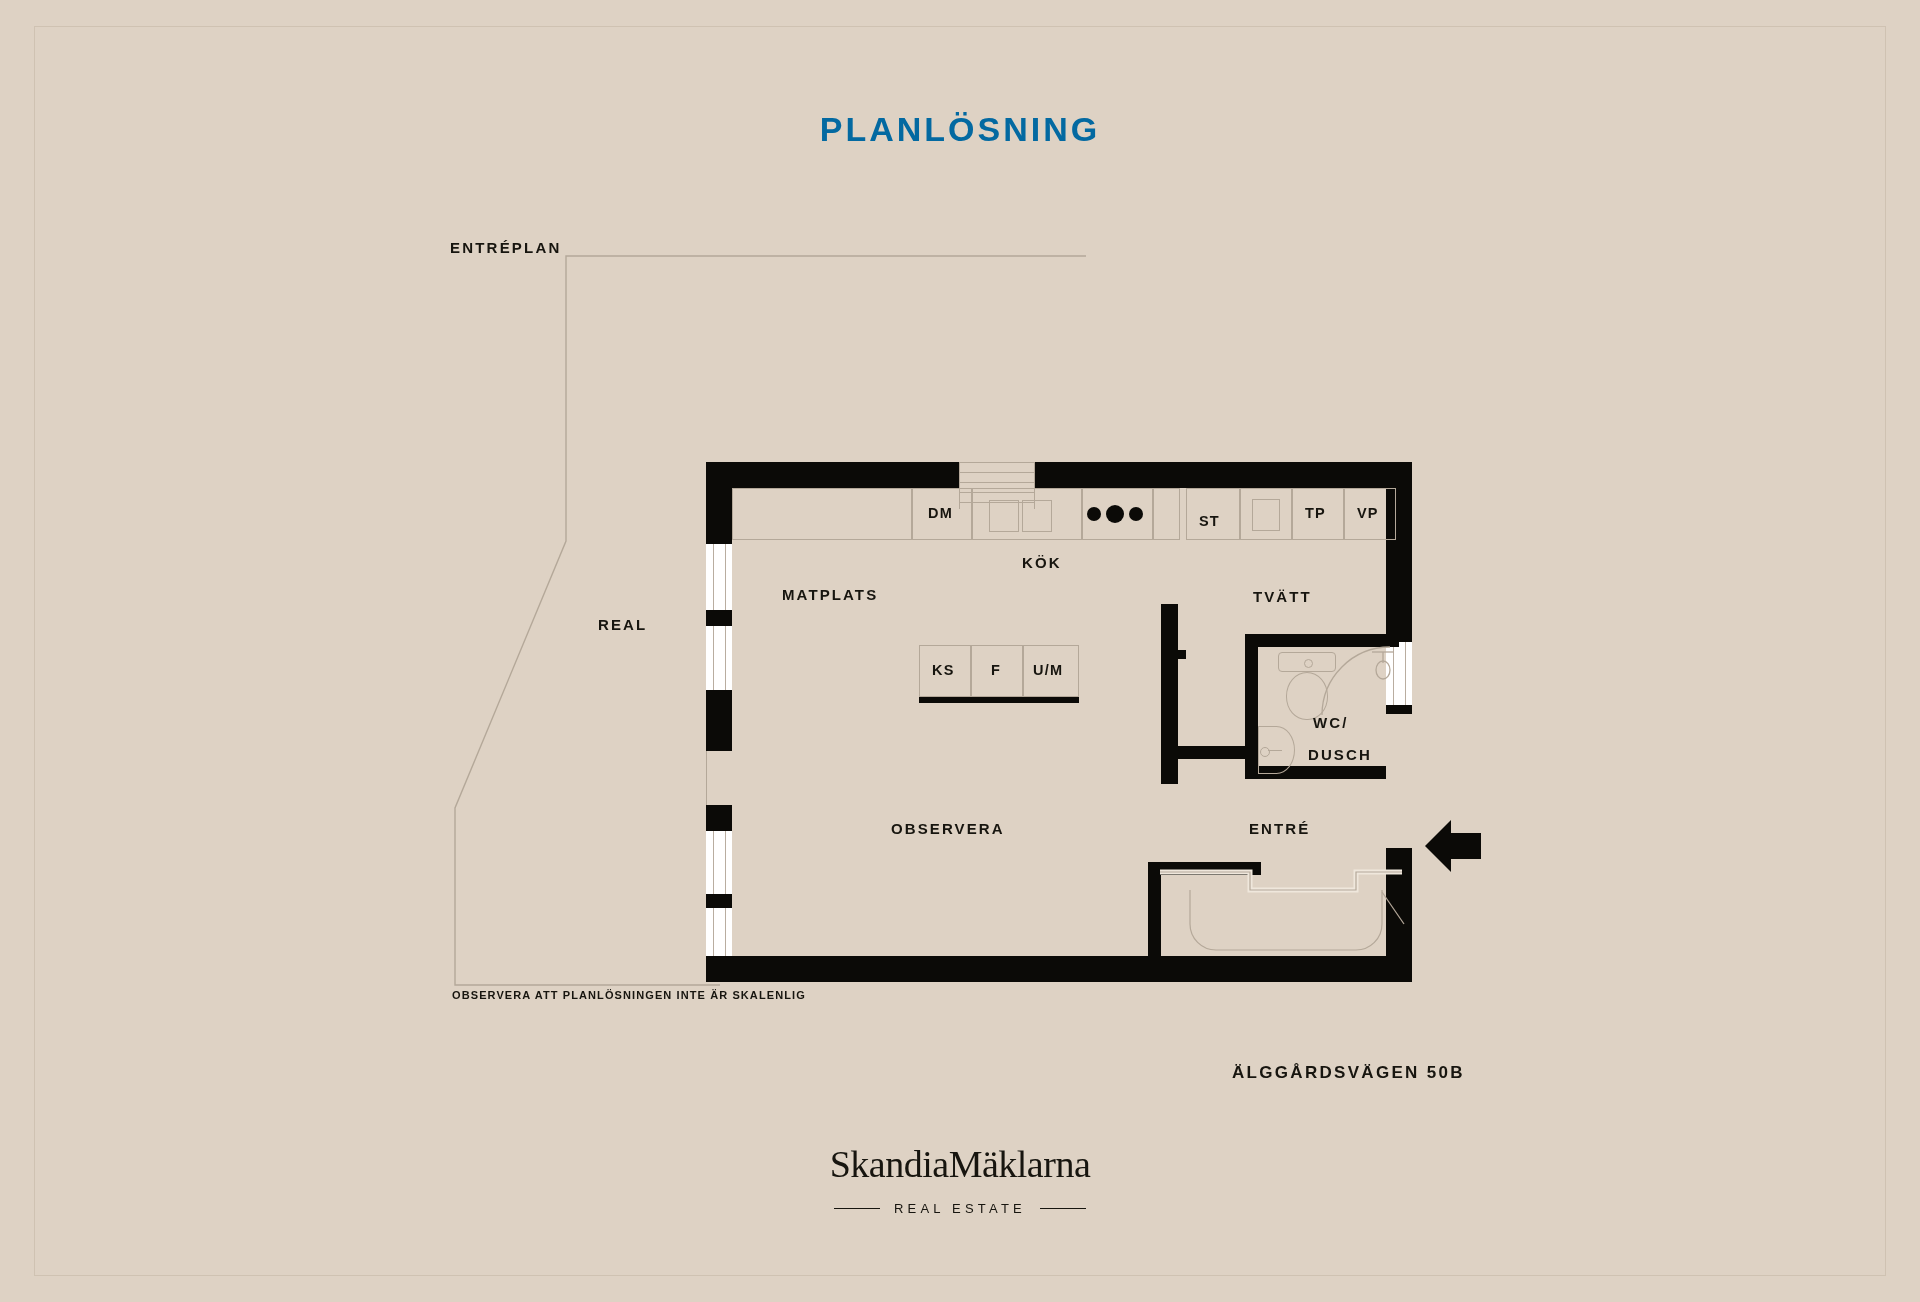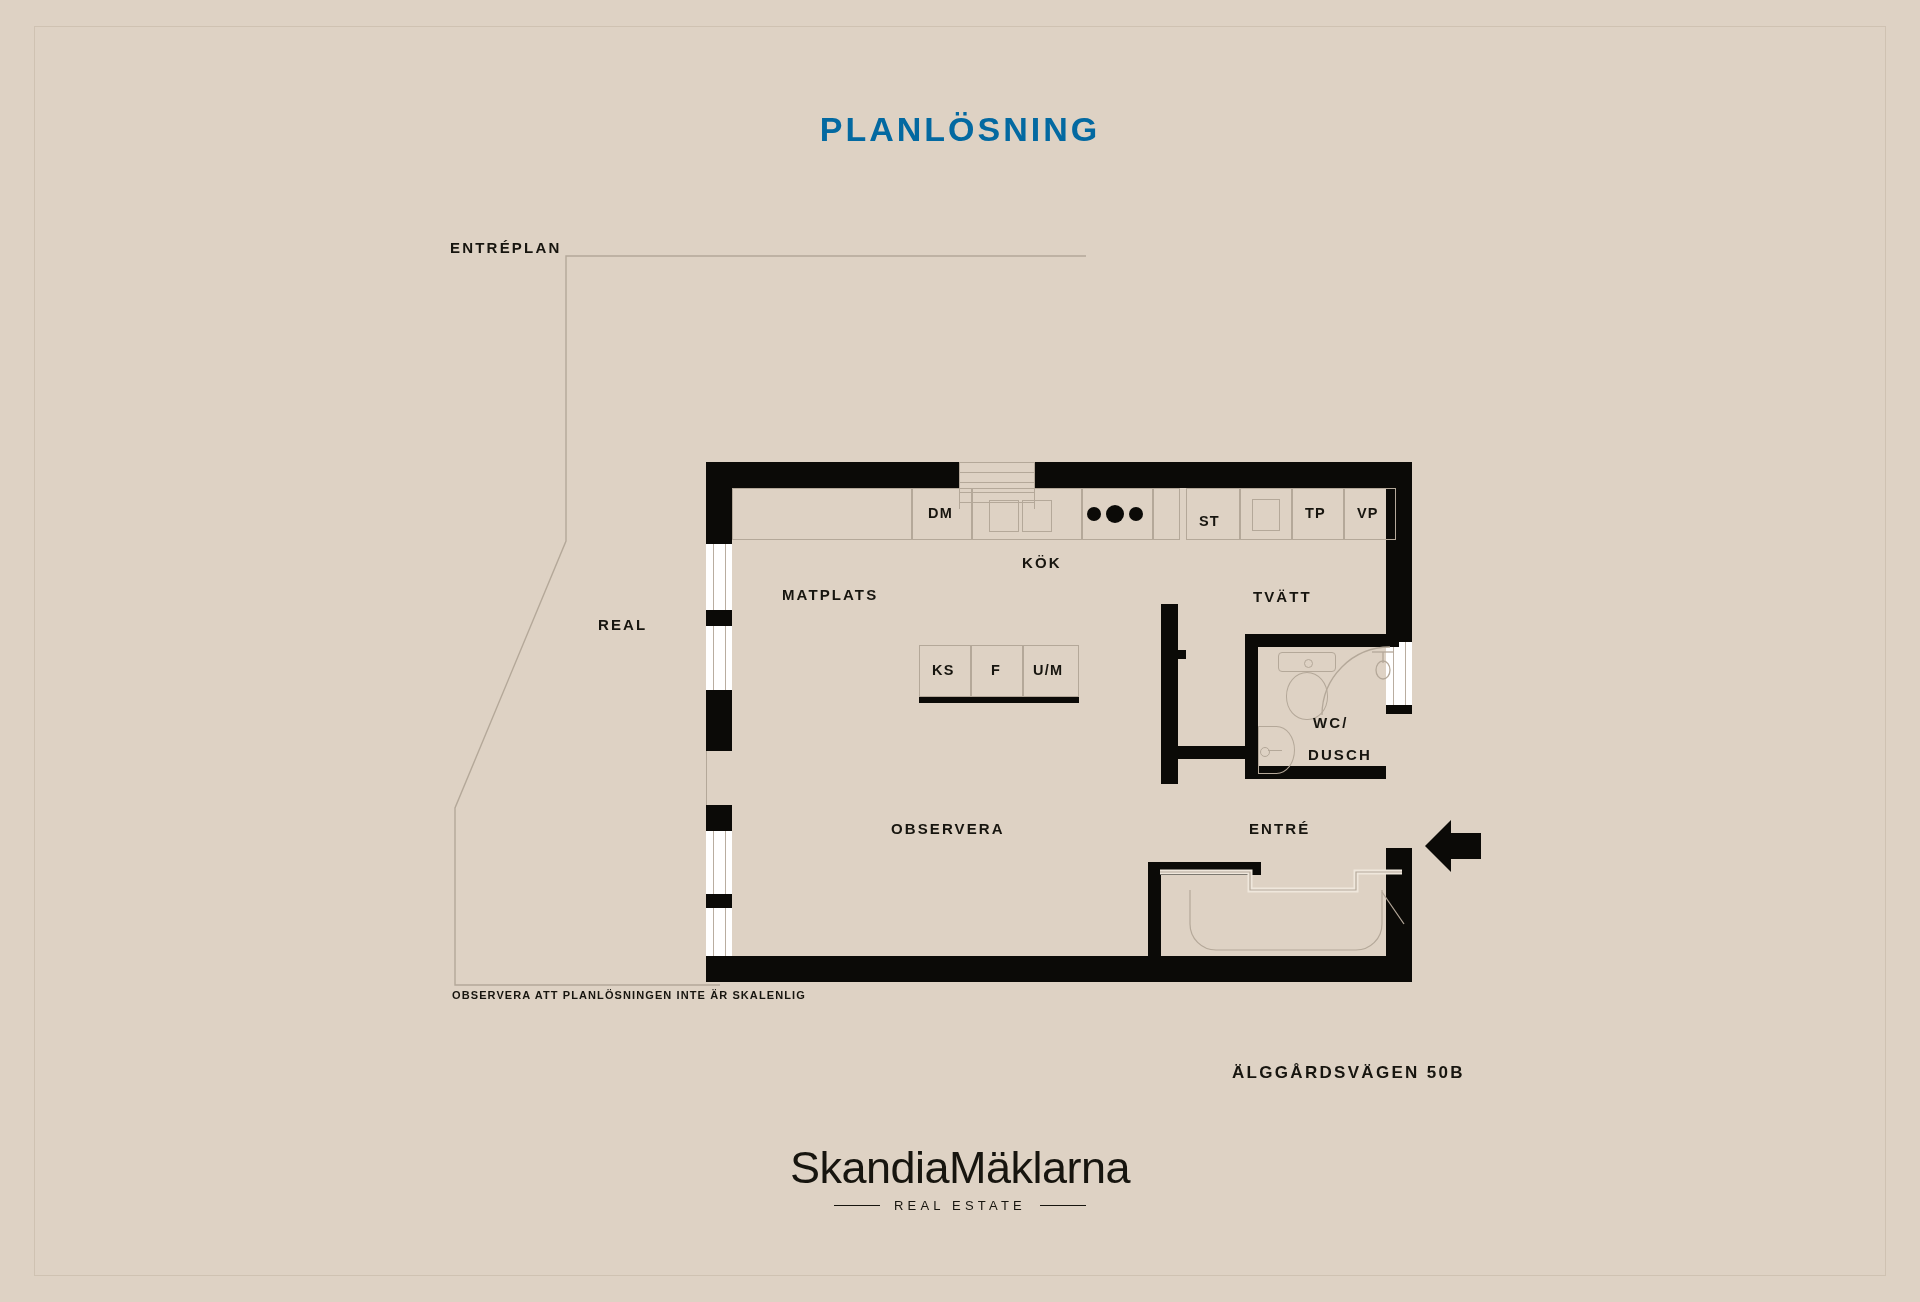--- a/index.html
+++ b/index.html
@@ -76,28 +76,28 @@
 
   
   #logo {
     position: absolute;
     left: 0;
     right: 0;
     top: 1145px;
     text-align: center;
   }
   #logo-word {
-    font-family: Liberation Sans, sans-serif;
-    font-size: 45px;
+    font-family: Liberation Serif, serif;
+    font-size: 38px;
     color: #17150f;
     letter-spacing: -0.5px;
     line-height: 1;
   }
   #logo-sub-wrap {
-    margin-top: 8px;
+    margin-top: 18px;
     display: flex;
     align-items: center;
     justify-content: center;
     gap: 14px;
   }
   .logo-rule {
     width: 46px;
     height: 1.5px;
     background: #17150f;
   }

